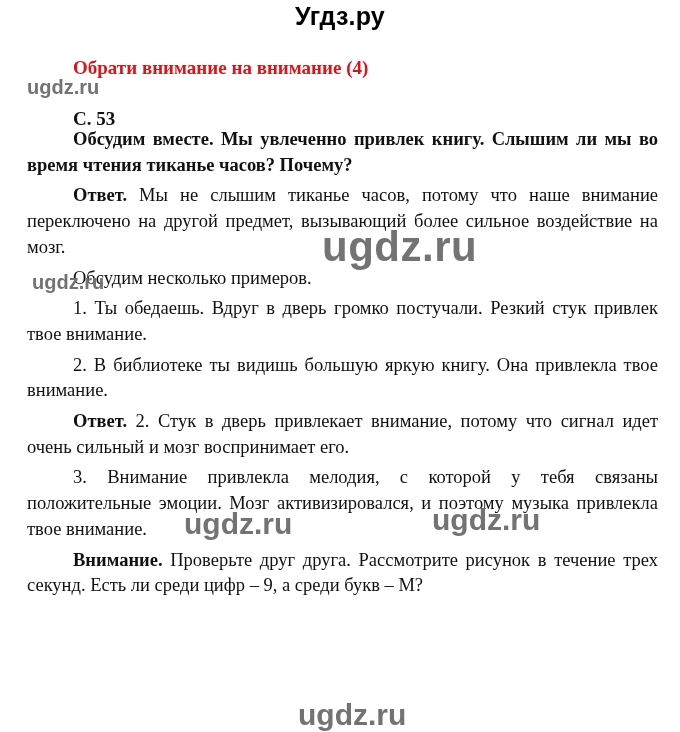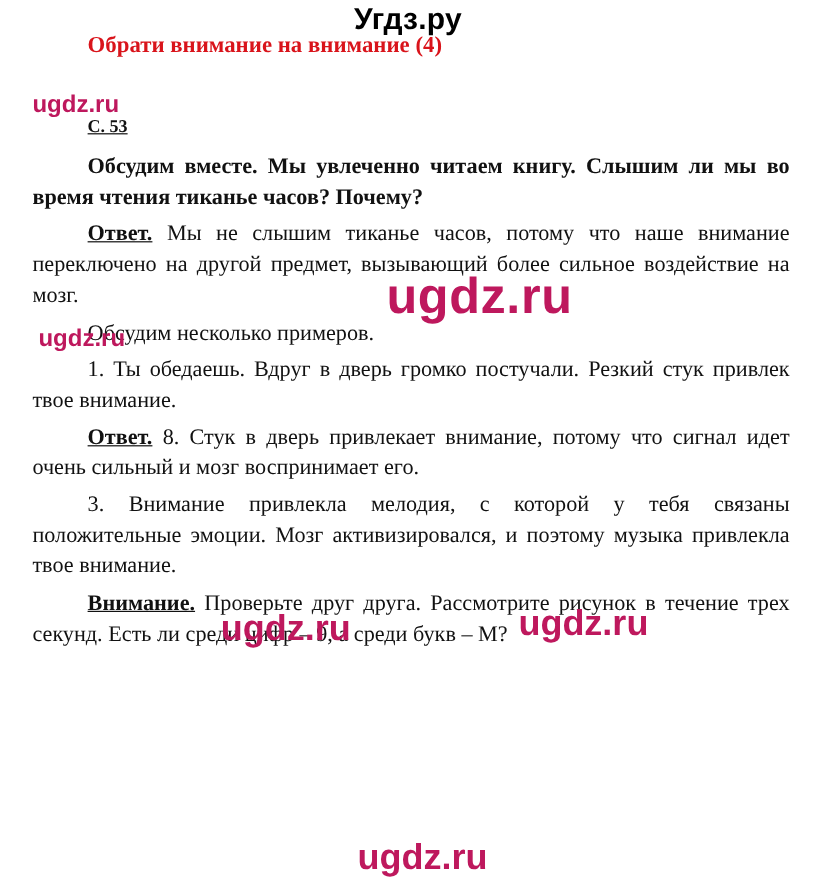--- a/index.html
+++ b/index.html
@@ -9,69 +9,72 @@
       color: #111;
     }
     .site-header {
       position: absolute; left: 0; top: 2px; width: 680px; text-align: center;
       font-family: "Liberation Sans", "DejaVu Sans", sans-serif;
       font-weight: bold; font-size: 25px; color: #000; letter-spacing: 0.2px;
     }
     .wm {
       position: absolute;
       font-family: "Liberation Sans", "DejaVu Sans", sans-serif;
-      font-weight: bold; color: #be185d; white-space: nowrap; line-height: 1;
+      font-weight: bold; color: #737373; white-space: nowrap; line-height: 1;
     }
     .wm-small { font-size: 20px; }
     .wm-large { font-size: 42px; letter-spacing: 0.5px; }
     .wm-mid { font-size: 30px; }
 
     .title {
-      position: absolute; left: 73px; top: 27px;
+      position: absolute; left: 73px; top: 57px;
       font-weight: bold; font-size: 19px; color: #d9141b;
     }
     .page-ref {
-      position: absolute; left: 73px; top: 98px;
-      font-weight: bold; font-size: 15px; text-decoration: underline;
+      position: absolute; left: 73px; top: 108px;
+      font-weight: bold; font-size: 19px;
     }
     .content {
       position: absolute; left: 27px; top: 127px; width: 631px;
       font-size: 18.5px; line-height: 25.7px;
     }
     .para {
       margin: 0 0 5px 0; text-indent: 46px; text-align: justify;
       text-align-last: left;
     }
-    .para b { font-weight: bold; text-decoration: underline; }
+    .para b { font-weight: bold; }
     .bold-para { font-weight: bold; }
   </style>
 </head>
 <body>
 
 <div class="site-header">Угдз.ру</div>
 
 <div class="title">Обрати внимание на внимание (4)</div>
 <div class="wm wm-small" style="left:27px; top:77px;">ugdz.ru</div>
 <div class="page-ref">С. 53</div>
 
 <div class="content">
   <p class="para bold-para">
-    <span>Обсудим вместе. Мы увлеченно читаем книгу. Слышим ли мы во время чтения тиканье часов? Почему?</span>
+    <span>Обсудим вместе. Мы увлеченно привлек книгу. Слышим ли мы во время чтения тиканье часов? Почему?</span>
   </p>
   <p class="para">
     <b>Ответ.</b><span> Мы не слышим тиканье часов, потому что наше внимание переключено на другой предмет, вызывающий более сильное воздействие на мозг.</span>
   </p>
   <p class="para">
     <span>Обсудим несколько примеров.</span>
   </p>
   <p class="para">
     <span>1. Ты обедаешь. Вдруг в дверь громко постучали. Резкий стук привлек твое внимание.</span>
   </p>
   <p class="para">
-    <b>Ответ.</b><span> 8. Стук в дверь привлекает внимание, потому что сигнал идет очень сильный и мозг воспринимает его.</span>
+    <span>2. В библиотеке ты видишь большую яркую книгу. Она привлекла твое внимание.</span>
+  </p>
+  <p class="para">
+    <b>Ответ.</b><span> 2. Стук в дверь привлекает внимание, потому что сигнал идет очень сильный и мозг воспринимает его.</span>
   </p>
   <p class="para">
     <span>3. Внимание привлекла мелодия, с которой у тебя связаны положительные эмоции. Мозг активизировался, и поэтому музыка привлекла твое внимание.</span>
   </p>
   <p class="para">
     <b>Внимание.</b><span> Проверьте друг друга. Рассмотрите рисунок в течение трех секунд. Есть ли среди цифр – 9, а среди букв – М?</span>
   </p>
 
 </div>
 

